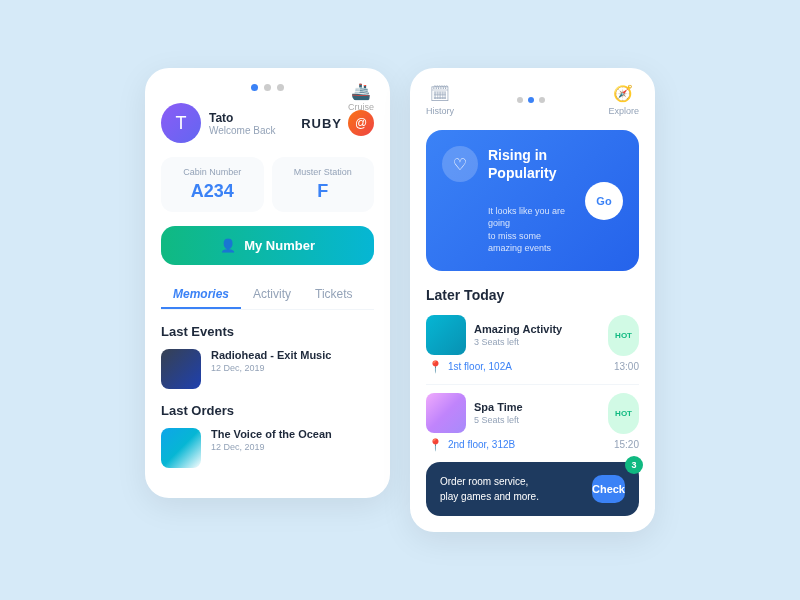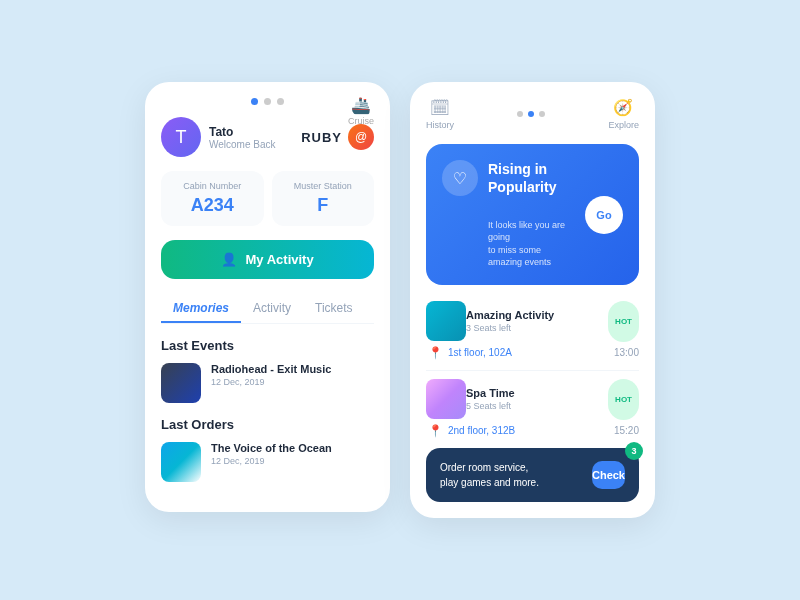--- a/index.html
+++ b/index.html
@@ -153,21 +153,21 @@
     .banner-go {
       width: 38px; height: 38px; border-radius: 50%;
       background: #fff; border: none; cursor: pointer;
       font-size: 11px; font-weight: 700; color: #3b82f6;
       display: flex; align-items: center; justify-content: center;
       flex-shrink: 0;
     }
     .later-today { font-size: 14px; font-weight: 700; color: #1e293b; margin-bottom: 12px; }
     .activity-item { margin-bottom: 10px; }
     .activity-row {
-      display: flex; align-items: center; margin-bottom: 4px;
+      display: flex; align-items: center; gap: 8px; margin-bottom: 4px;
     }
     .activity-thumb {
       width: 40px; height: 40px; border-radius: 8px;
       flex-shrink: 0; overflow: hidden;
     }
     .activity-thumb-img {
       width: 100%; height: 100%;
       background: linear-gradient(135deg, #06b6d4, #0891b2);
     }
     .activity-thumb-img.spa {
@@ -249,21 +249,21 @@
         <div class="info-box-value">A234</div>
       </div>
       <div class="info-box">
         <div class="info-box-label">Muster Station</div>
         <div class="info-box-value">F</div>
       </div>
     </div>
 
     <button class="my-account-btn">
       <span>👤</span>
-      <span>My Activity</span>
+      <span>My Number</span>
     </button>
 
     <div class="tabs">
       <div class="tab active">Memories</div>
       <div class="tab">Activity</div>
       <div class="tab">Tickets</div>
     </div>
 
     <div class="section-title">Last Events</div>
     <div class="event-item">
@@ -307,20 +307,21 @@
 
     <div class="banner">
       <div class="banner-icon">♡</div>
       <div class="banner-text">
         <div class="banner-title">Rising in<br>Popularity</div>
         <div class="banner-sub">It looks like you are going<br>to miss some amazing events</div>
       </div>
       <button class="banner-go">Go</button>
     </div>
 
+    <div class="later-today">Later Today</div>
 
     <div class="activity-item">
       <div class="activity-row">
         <div class="activity-thumb">
           <div class="activity-thumb-img"></div>
         </div>
         <div class="activity-info">
           <div class="activity-name">Amazing Activity</div>
           <div class="activity-seats">3 Seats left</div>
         </div>

